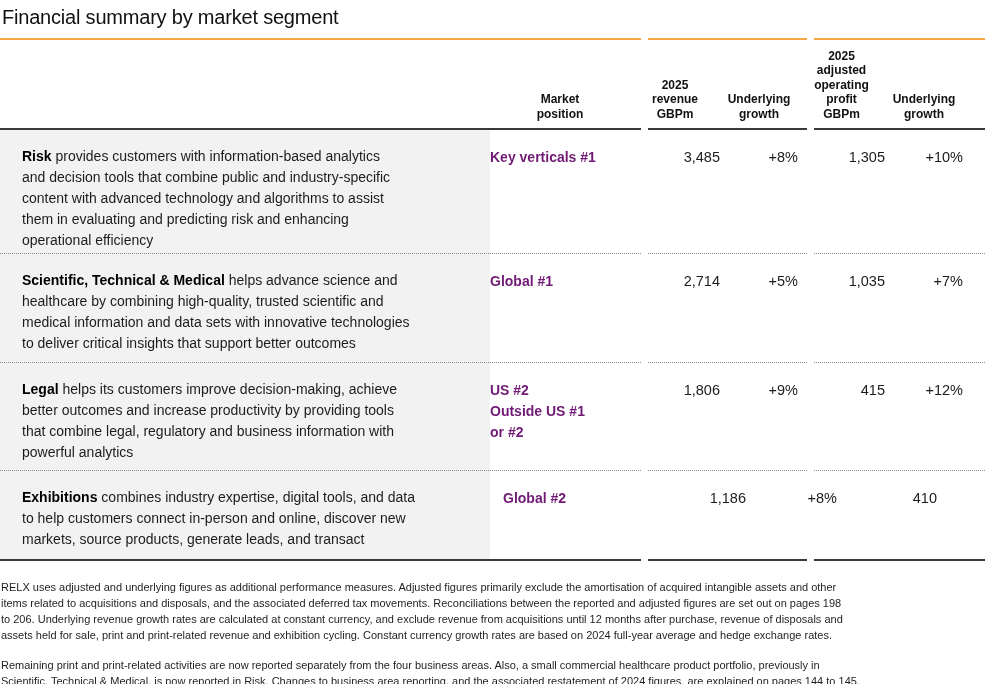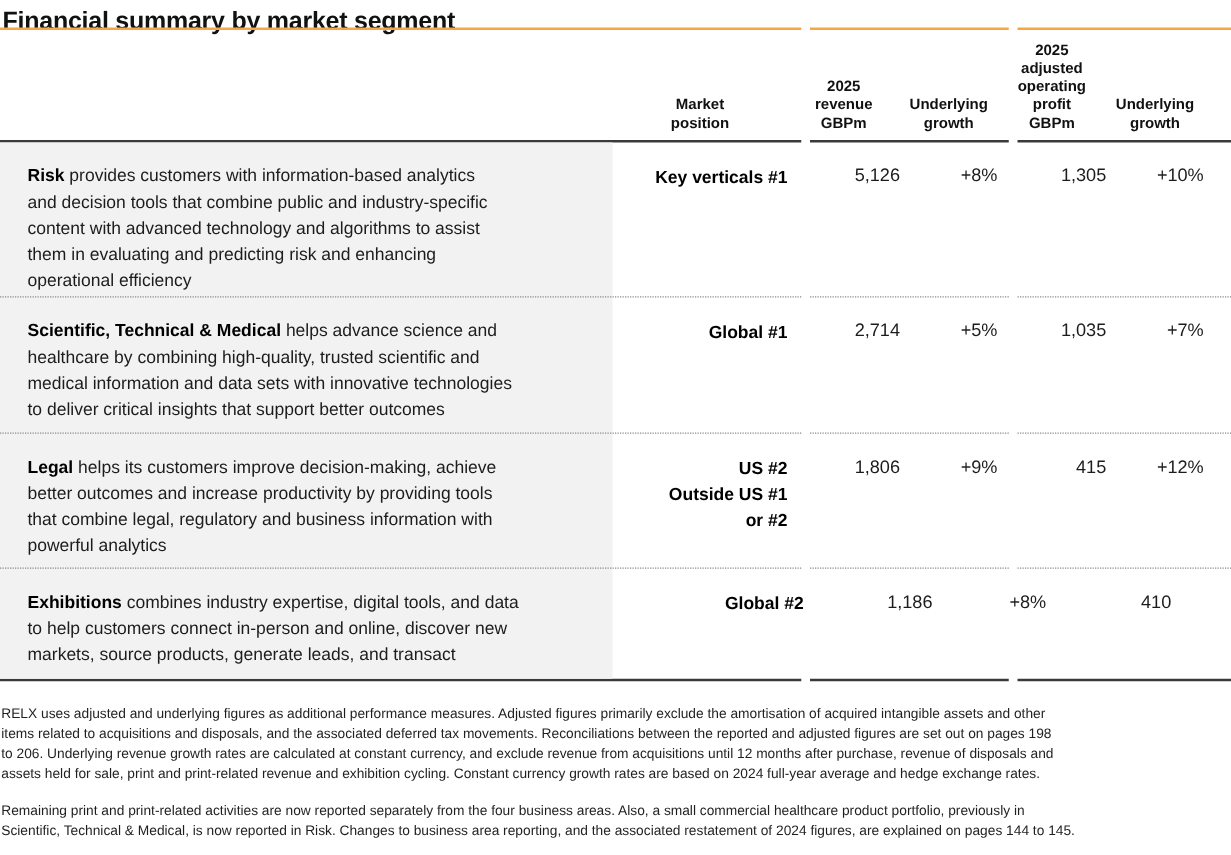--- a/index.html
+++ b/index.html
@@ -11,25 +11,25 @@
   }
   .page {
     position: relative;
     width: 985px;
     height: 684px;
     background: #ffffff;
     overflow: hidden;
   }
   .page-title {
     font-size: 20px;
-    font-weight: 700;
+    font-weight: 400;
     color: #111111;
     letter-spacing: -0.2px;
     padding: 6px 0 0 2px;
-    height: 22px;
+    height: 38px;
   }
   
   .rule { display: flex; width: 985px; }
   .rule .seg1 { width: 641px; }
   .rule .gap  { width: 7px; }
   .rule .seg2 { width: 159px; }
   .rule .seg3 { flex: 1; }
   .rule-accent .seg1, .rule-accent .seg2, .rule-accent .seg3 { height: 2px; background: #F7A643; }
   .rule-dark .seg1, .rule-dark .seg2, .rule-dark .seg3 { height: 2px; background: #3a3a3a; }
   .rule-dotted .seg1, .rule-dotted .seg2, .rule-dotted .seg3 { height: 0; border-top: 1px dotted #8a8a8a; }
@@ -68,24 +68,23 @@
     line-height: 21px;
     white-space: pre-line;
     padding: 12px 10px 0 22px;
     color: #1c1c1c;
   }
   .desc-cell b { color: #000000; }
   .pos-cell {
     font-size: 14px;
     font-weight: 700;
     line-height: 21px;
-    text-align: right;
     white-space: pre-line;
     padding-top: 13px;
-    color: #000000;
+    color: #701a75;
   }
   .num-cell {
     font-size: 14.5px;
     line-height: 21px;
     text-align: right;
     padding-top: 13px;
     color: #1c1c1c;
   }
   .num-cell.last { padding-right: 22px; }
   
@@ -143,21 +142,21 @@
   <div class="table-body">
     <div class="desc-col-bg"></div>
 
     <div class="grid-row seg-row row-h1">
       <div class="desc-cell"><b>Risk</b><span> provides customers with information-based analytics
 and decision tools that combine public and industry-specific
 content with advanced technology and algorithms to assist
 them in evaluating and predicting risk and enhancing
 operational efficiency</span></div>
       <div class="pos-cell">Key verticals #1</div>
-      <div class="num-cell">5,126</div>
+      <div class="num-cell">3,485</div>
       <div class="num-cell">+8%</div>
       <div class="num-cell">1,305</div>
       <div class="num-cell last">+10%</div>
     </div>
 
     <div class="rule rule-dotted">
       <div class="seg1"></div>
         <div class="gap"></div>
       <div class="seg2"></div>
         <div class="gap"></div>

